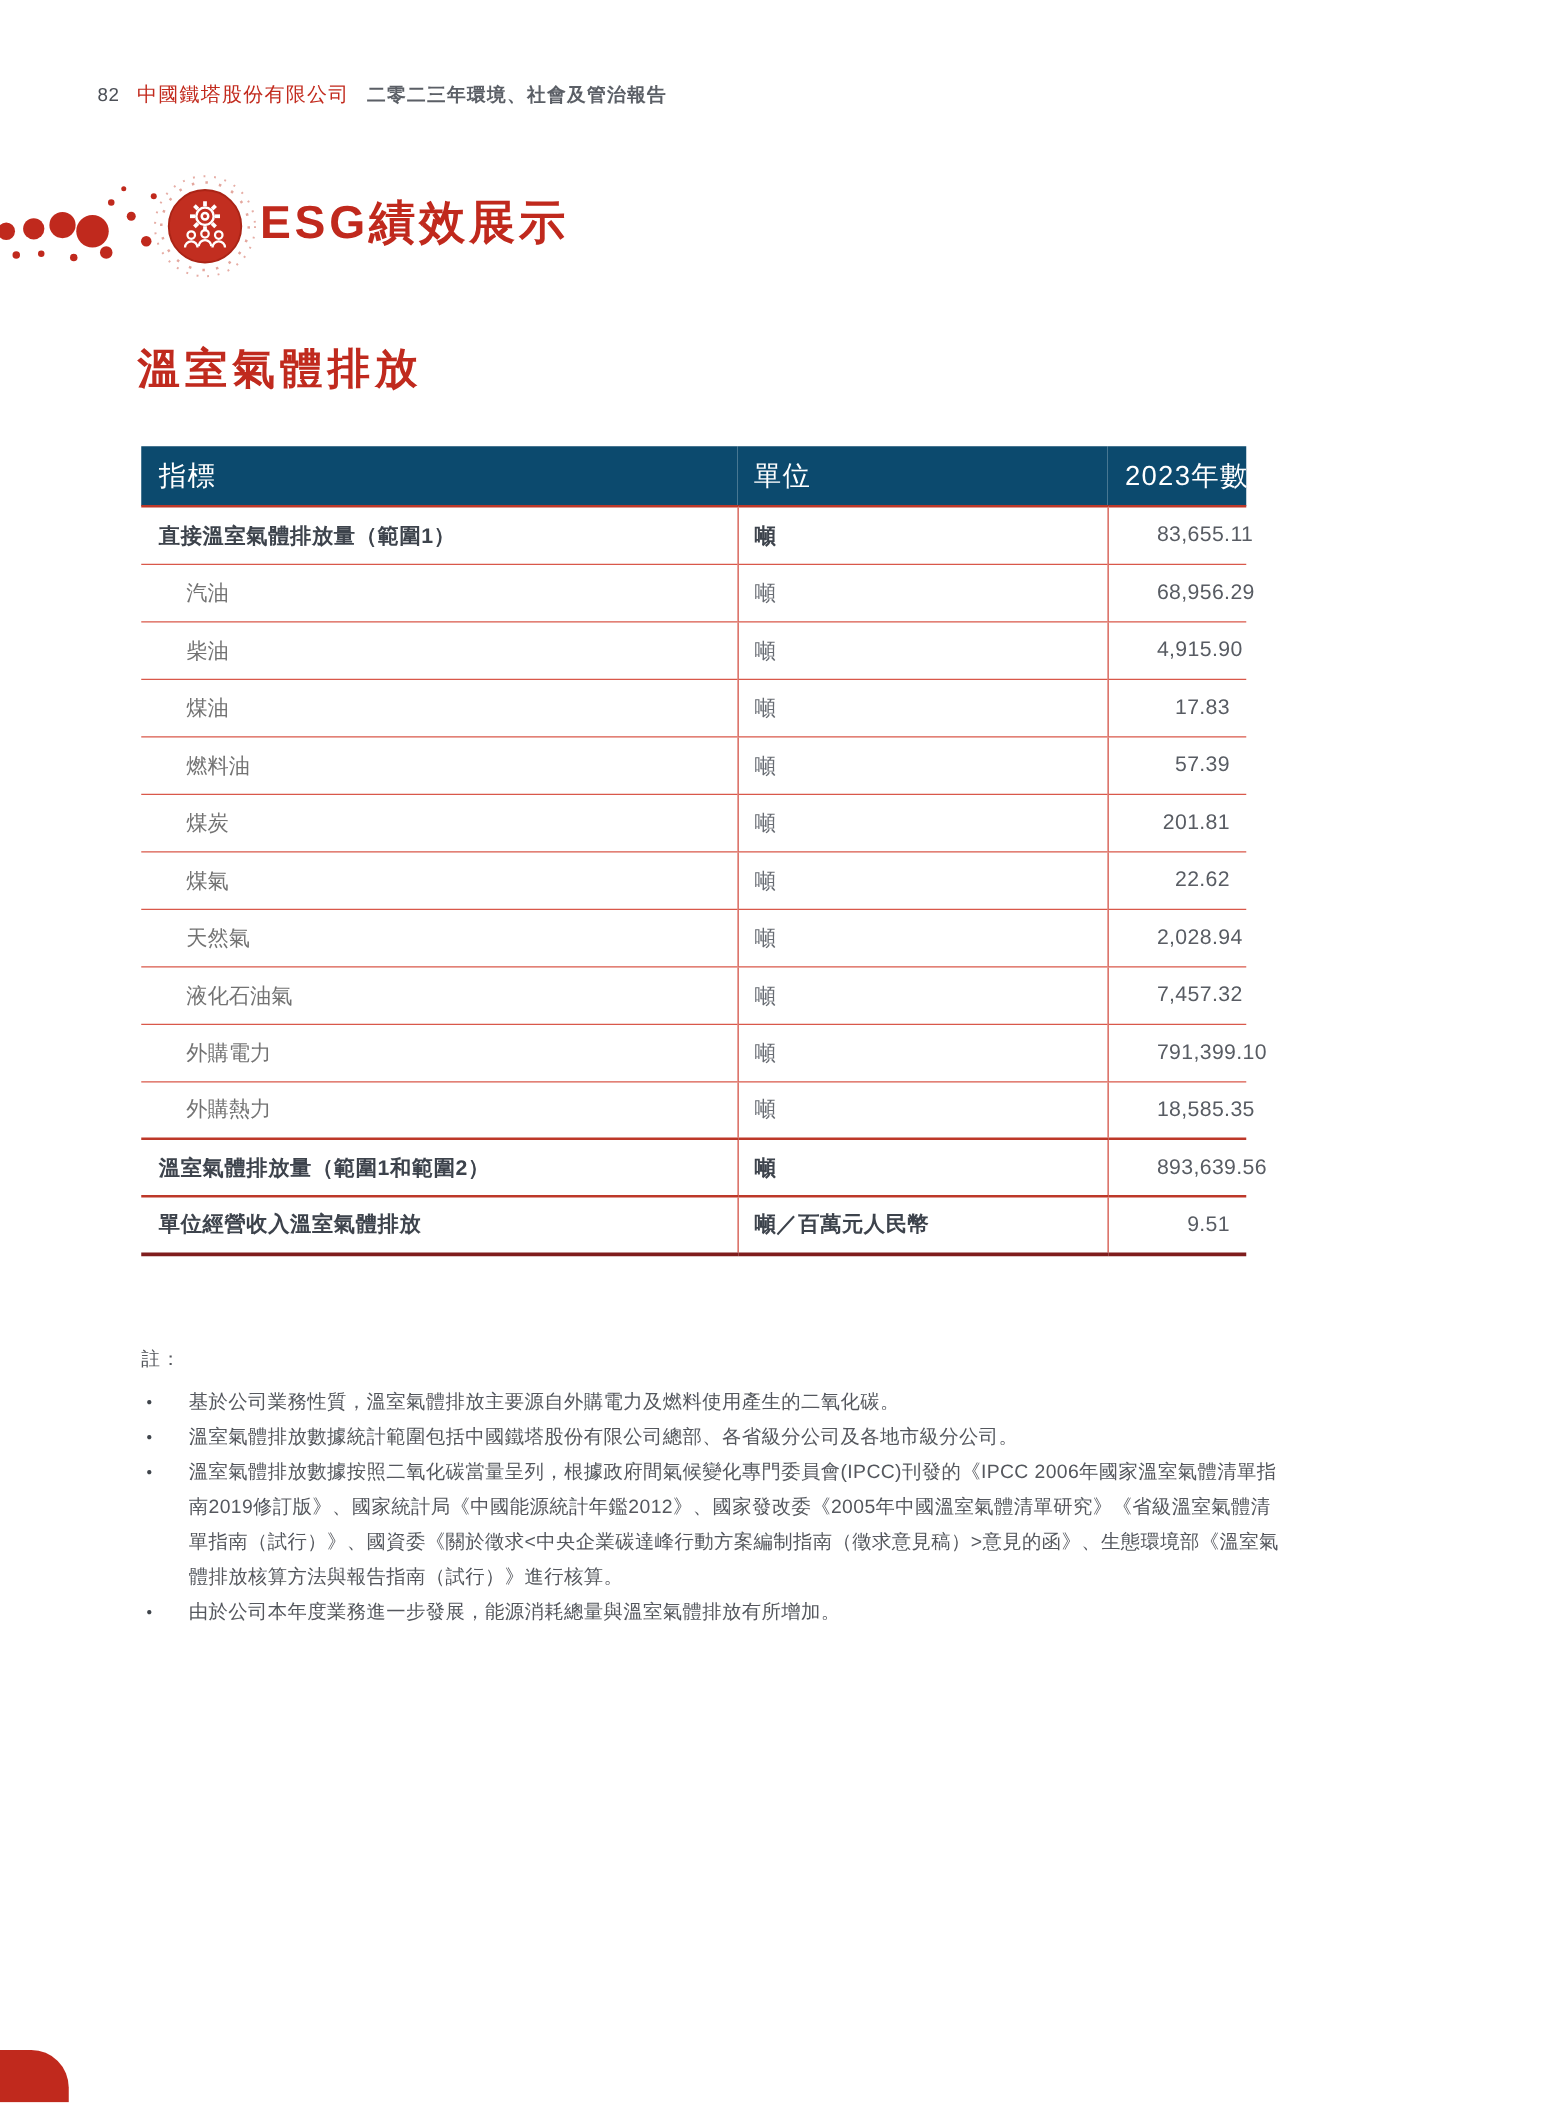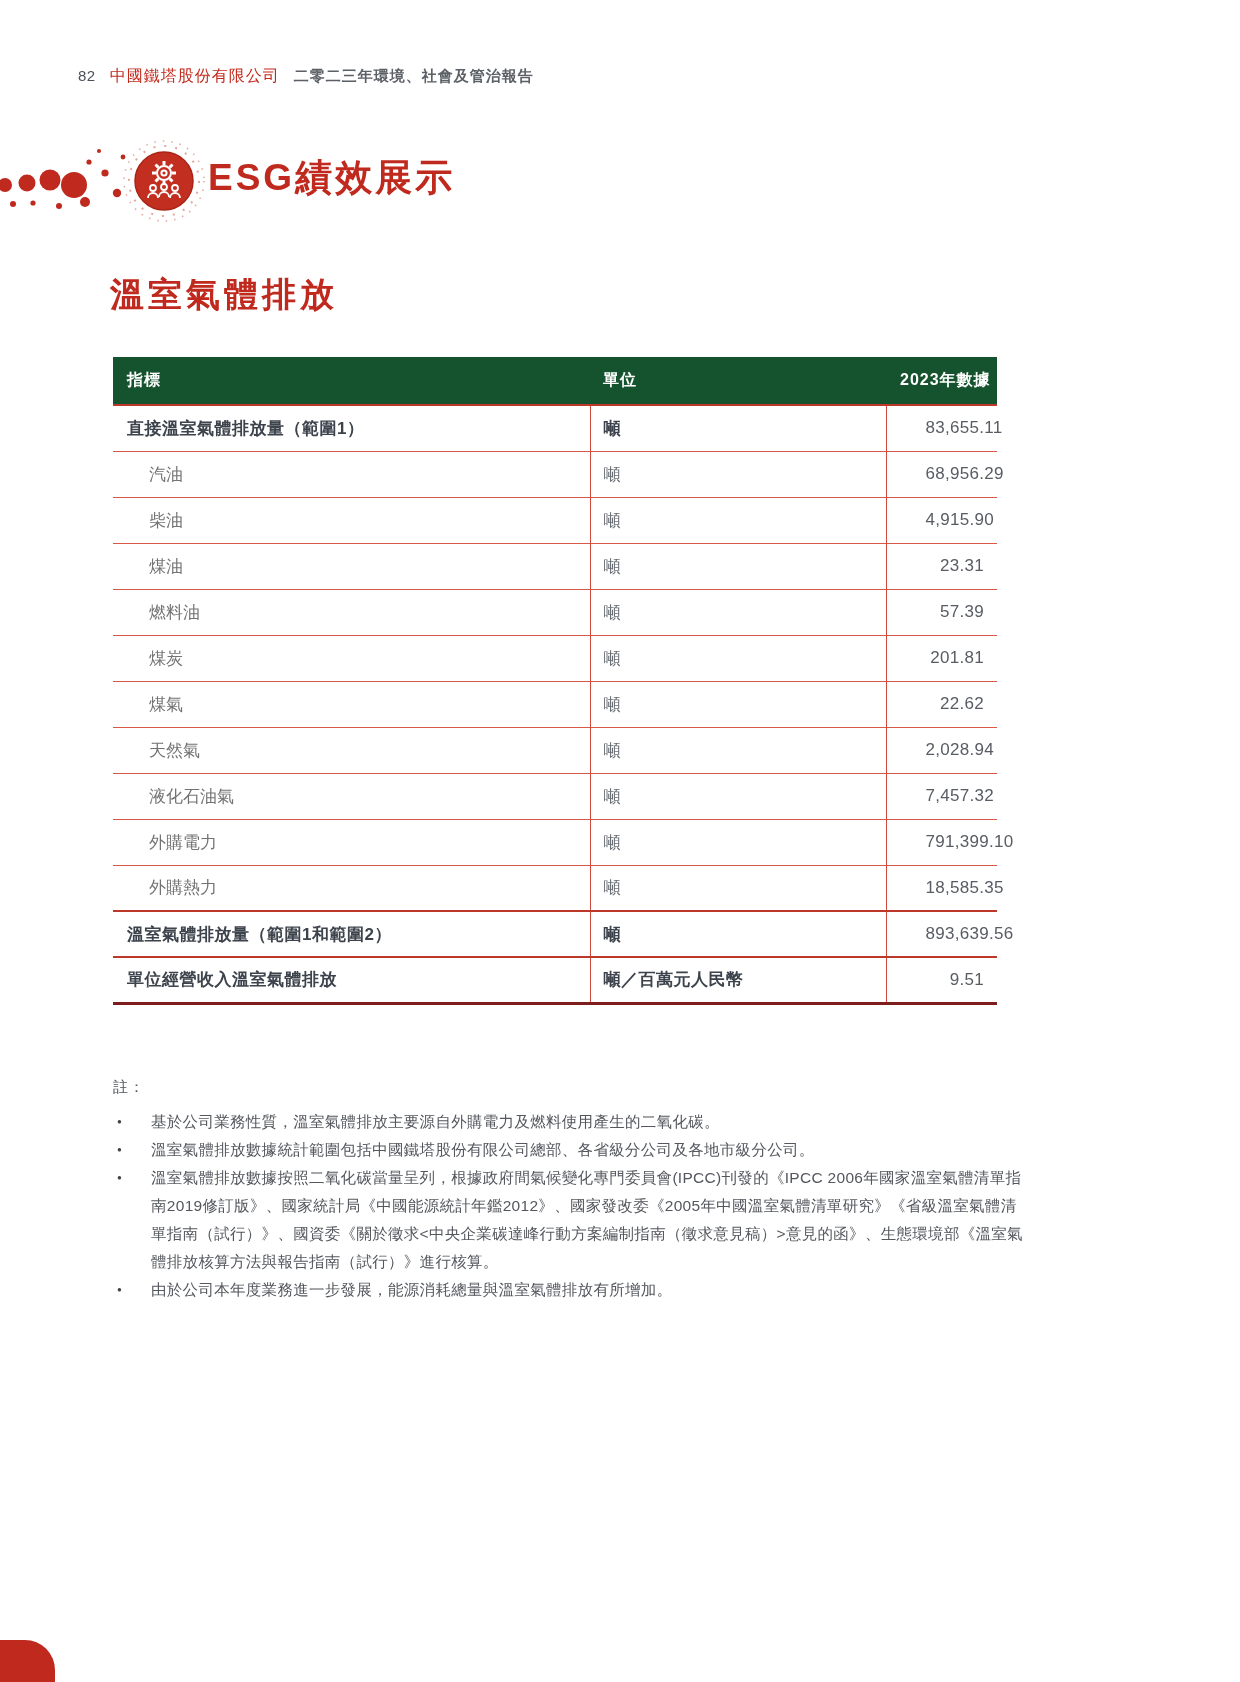--- a/index.html
+++ b/index.html
@@ -38,21 +38,21 @@
 
   
   table.ghg {
     position:absolute; top:357px; left:113px;
     width:884px; border-collapse:collapse; table-layout:fixed;
   }
   table.ghg col.c1 { width:477px; }
   table.ghg col.c2 { width:296px; }
   table.ghg col.c3 { width:111px; }
   table.ghg th {
-    background:#14532d; color:#ffffff; font-size:16px; font-weight:bold;
+    background:#0c4a6e; color:#ffffff; font-size:22px; font-weight:normal;
     height:48px; text-align:left; padding:0 14px; letter-spacing:1px;
   }
   table.ghg th.unit  { padding-left:13px;margin-top:45px; }
   table.ghg th.value { text-align:right; padding-right:13px; white-space:nowrap; }
   table.ghg td {
     height:46px; font-size:17px; padding:0 14px;
     border-top:1px solid #d9584a; background:#ffffff;
   }
   table.ghg td.unit, table.ghg td.value { border-left:1px solid #d14a3e;padding-left:39px; }
   table.ghg td.unit  { padding-left:13px; }
@@ -173,21 +173,21 @@
         <td class="value">68,956.29</td>
       </tr>
       <tr class="sub">
         <td class="indicator">柴油</td>
         <td class="unit">噸</td>
         <td class="value">4,915.90</td>
       </tr>
       <tr class="sub">
         <td class="indicator">煤油</td>
         <td class="unit">噸</td>
-        <td class="value">23.31</td>
+        <td class="value">17.83</td>
       </tr>
       <tr class="sub">
         <td class="indicator">燃料油</td>
         <td class="unit">噸</td>
         <td class="value">57.39</td>
       </tr>
       <tr class="sub">
         <td class="indicator">煤炭</td>
         <td class="unit">噸</td>
         <td class="value">201.81</td>

